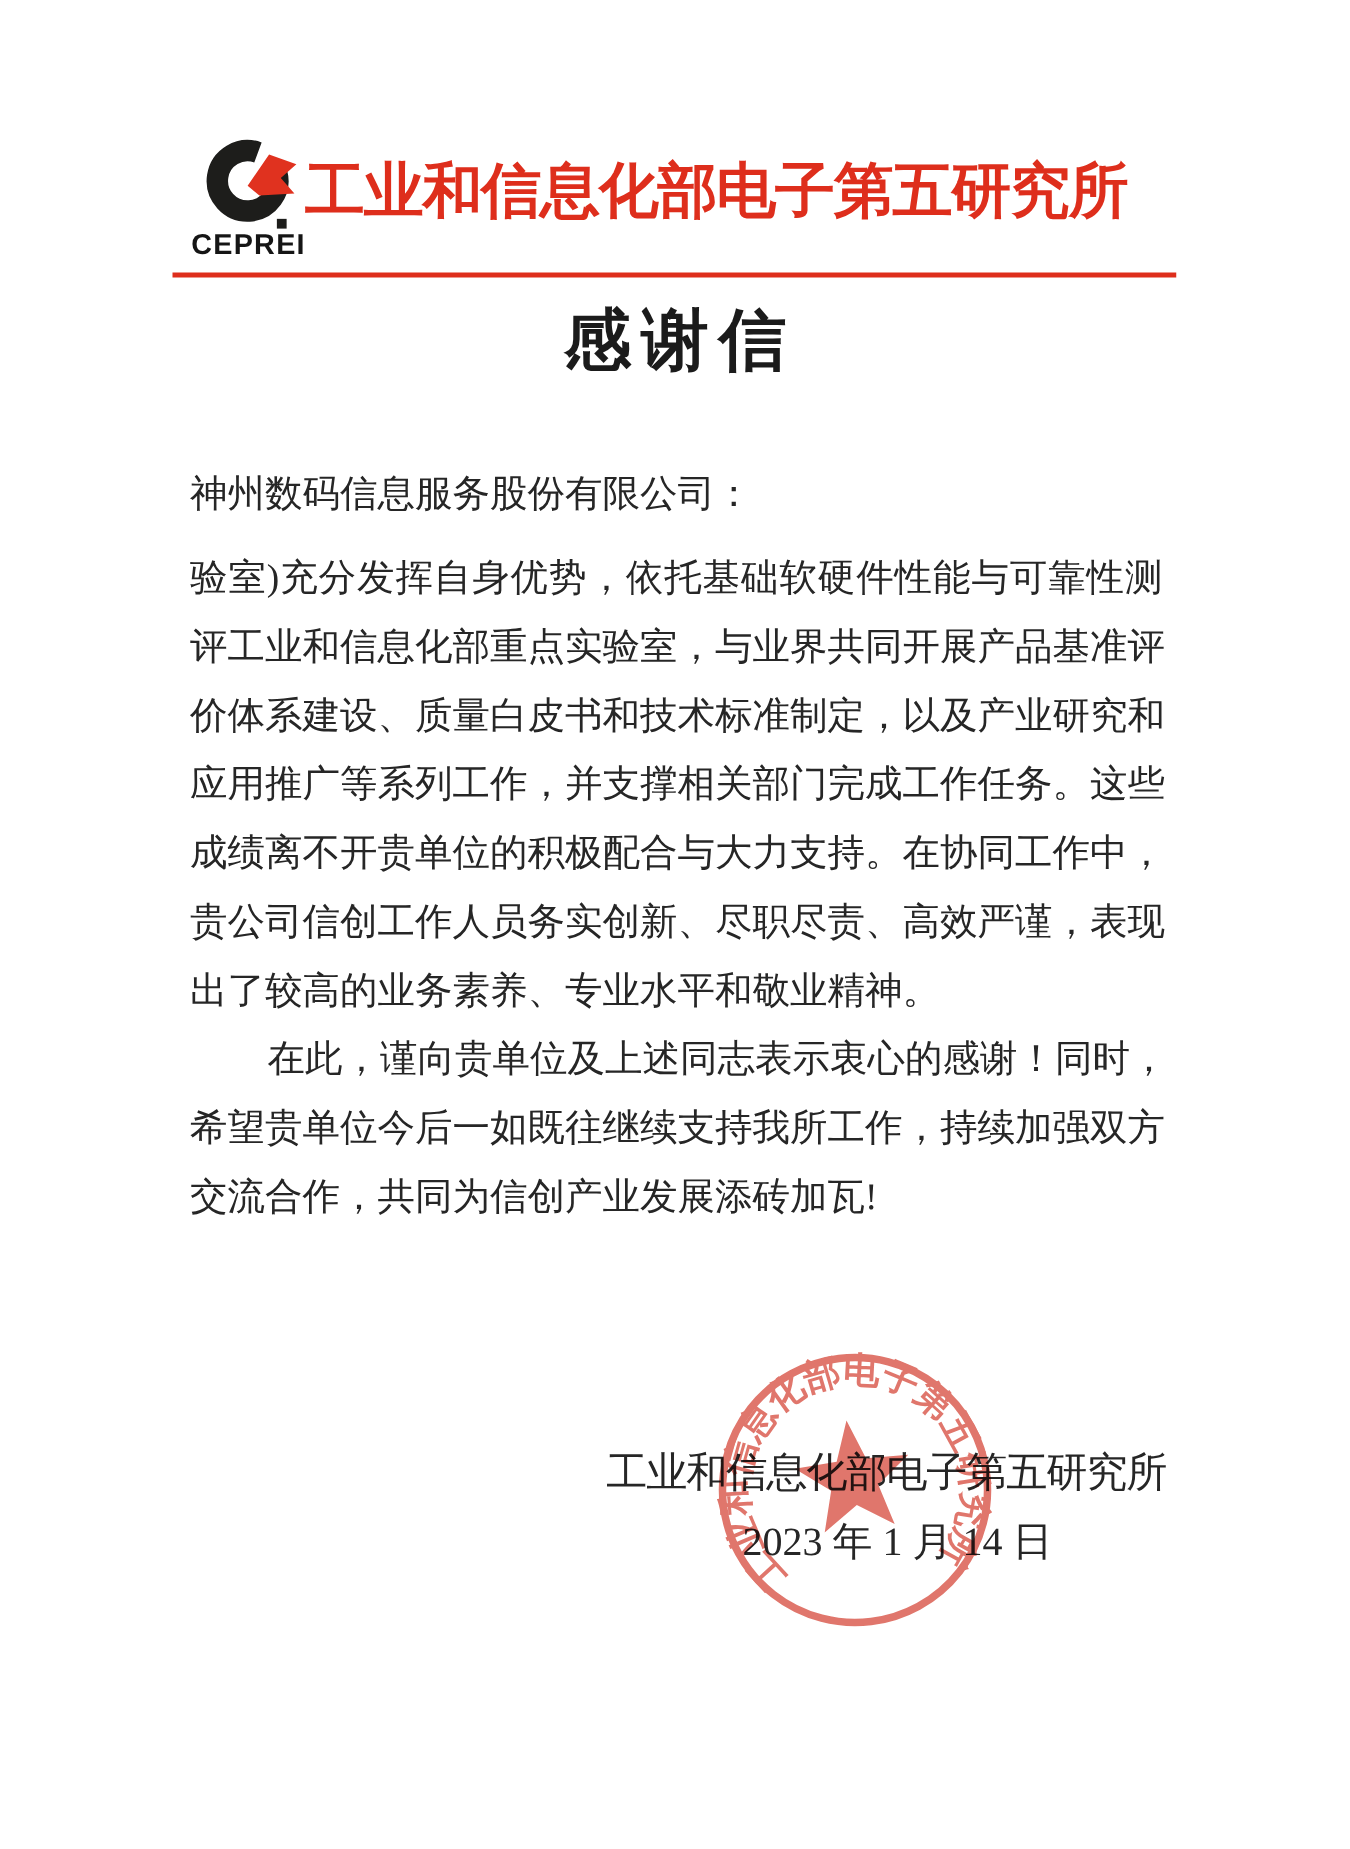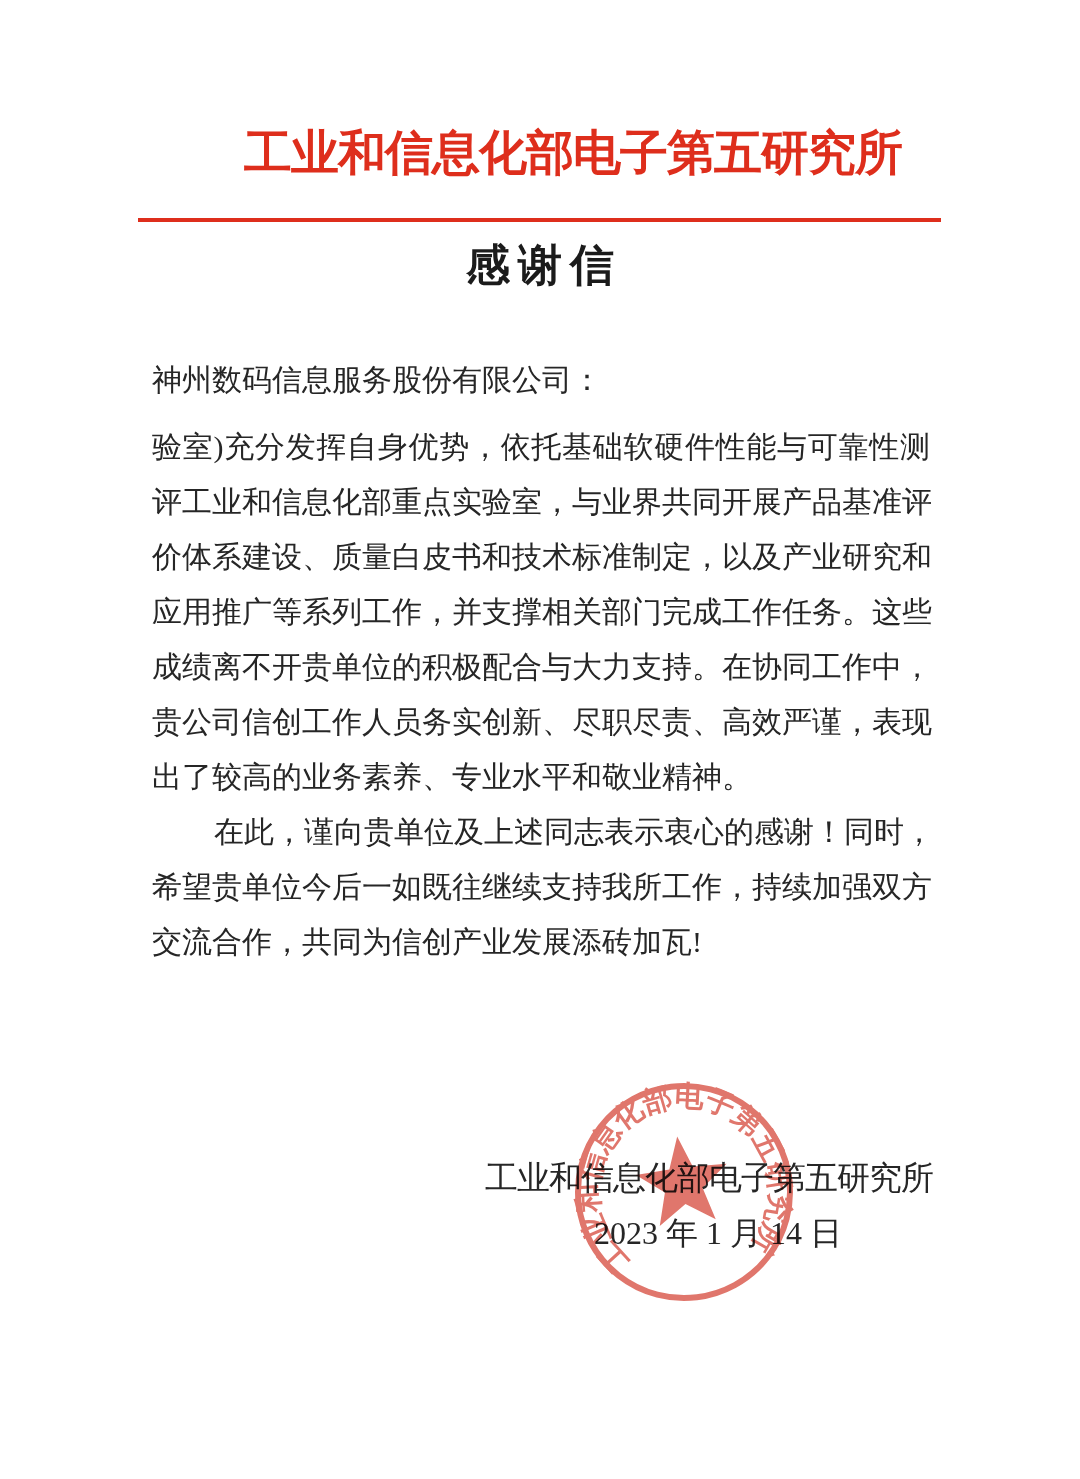--- a/index.html
+++ b/index.html
@@ -33,26 +33,26 @@
   }
   .header-rule{
     position:absolute;left:138px;top:218px;
     width:803px;height:4px;background:var(--accent);
   }
   
   .letter-title{
     position:absolute;left:0;top:236px;width:1080px;margin:0;
     text-align:center;text-indent:8px;
     font-family:"Liberation Sans", sans-serif;
-    font-weight:700;font-size:44px;letter-spacing:8px;
+    font-weight:700;font-size:54px;letter-spacing:8px;
     color:#1b1b1b;
   }
   
   .letter-body{
-    position:absolute;left:152px;top:352px;width:778px;
+    position:absolute;left:152px;top:368px;width:778px;
     font-size:30px;line-height:55px;color:var(--ink);
   }
   .body-line{
     height:55px;
     text-align:justify;
     text-align-last:justify;
     white-space:nowrap;
   }
   .body-line.loose{text-align-last:left;}
   .body-line.indent{text-indent:62px;}
@@ -78,20 +78,28 @@
     font-family:"Liberation Sans", sans-serif;
     font-weight:bold;font-size:29px;
     fill:var(--seal);
   }
 </style>
 </head>
 <body>
 
 <div class="page">
 
+  <div class="logo">
+    <svg class="logo-mark" viewBox="0 0 110 100" xmlns="http://www.w3.org/2000/svg">
+      <path d="M 60.6 17.9 A 31 31 0 1 0 79.9 39" fill="none" stroke="#1d1d1b" stroke-width="22"></path>
+      <polygon points="50,52 72,20 100,30 84,44 98,60 62,62" fill="#e0321f"></polygon>
+      <rect x="80" y="86" width="10" height="10" fill="#1d1d1b"></rect>
+    </svg>
+    <div class="logo-text">CEPREI</div>
+  </div>
 
   <h1 class="org-name">工业和信息化部电子第五研究所</h1>
 
   <div class="header-rule"></div>
 
   <h2 class="letter-title">感谢信</h2>
 
   <div class="letter-body" id="letterBody">
     <div class="body-line salutation">神州数码信息服务股份有限公司：</div>
 

